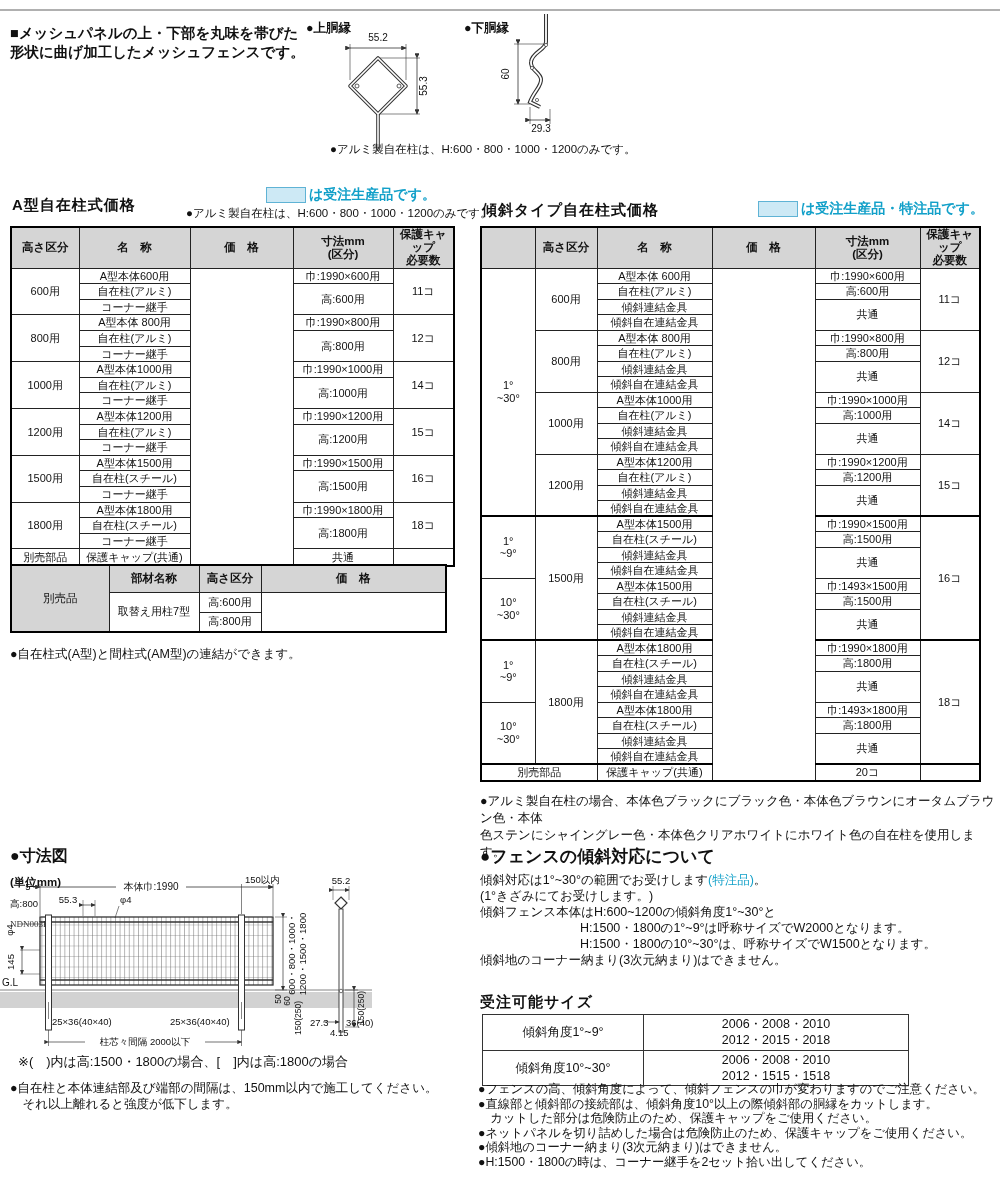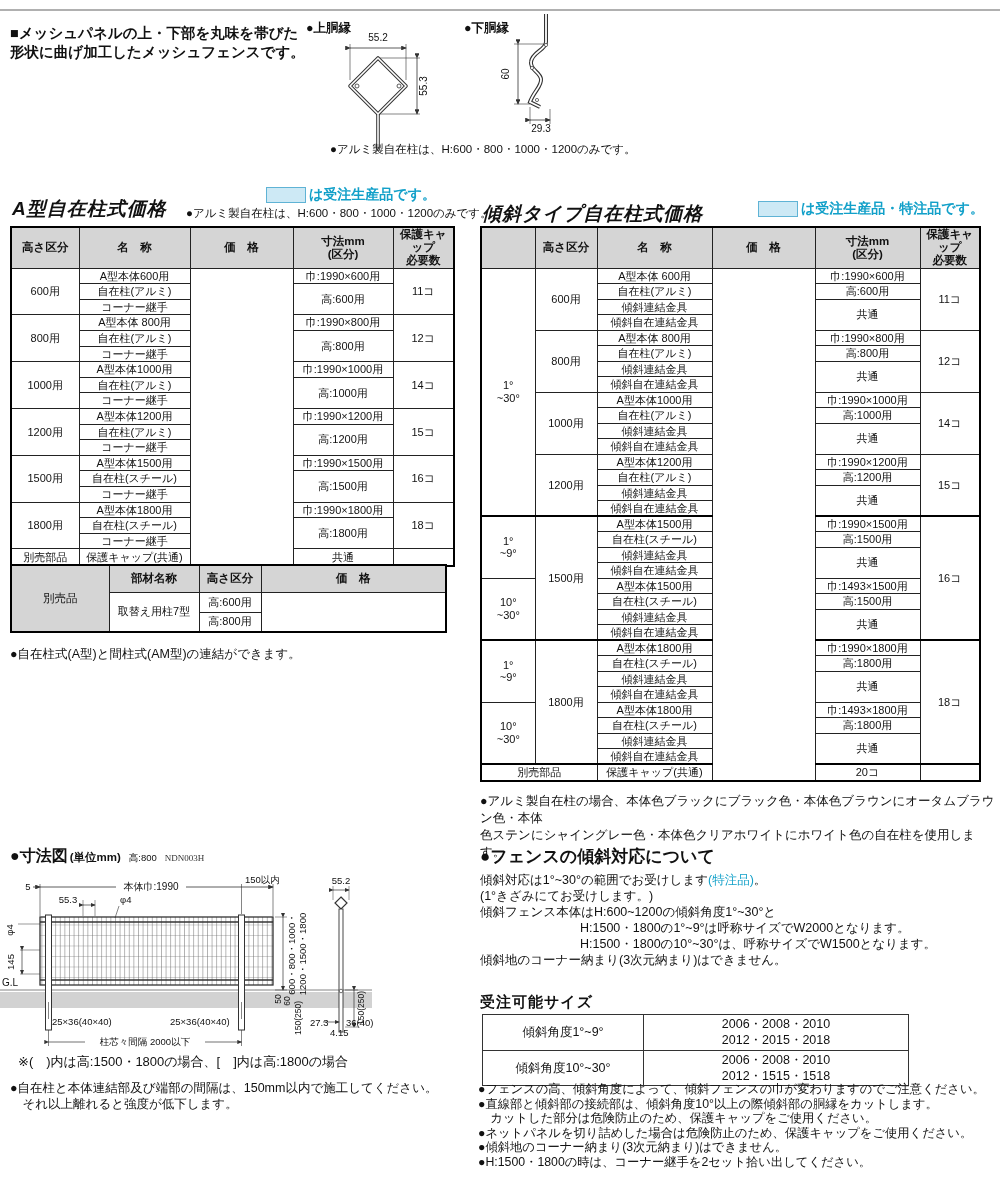--- a/index.html
+++ b/index.html
@@ -3,21 +3,21 @@
 <meta charset="utf-8">
 <style>
   html,body{margin:0;padding:0;background:#fff;}
   #page{position:relative;width:1000px;height:1192px;background:#fff;overflow:hidden;
         font-family:"Liberation Sans","DejaVu Sans",sans-serif;color:#111;}
   .abs{position:absolute;}
   .rule{left:0;top:9px;width:1000px;height:2px;background:#b0b0b0;}
   .intro{left:10px;top:24px;font-size:14.5px;font-weight:bold;line-height:1.3;white-space:pre-line;}
   .rail-label{font-size:12.5px;font-weight:bold;}
   .small-note{font-size:11.5px;}
-  .sec-title{font-size:19px;font-weight:bold;letter-spacing:1px;font-style:italic;}
+  .sec-title{font-size:15px;font-weight:bold;letter-spacing:1px;}
   .legend{display:flex;align-items:center;}
   .sw{width:38px;height:14px;background:#cde9f5;border:1px solid #5fb3d5;margin-right:3px;}
   .legend span.t{font-size:14px;font-weight:bold;color:#12a0c9;}
   .pt{border-collapse:collapse;table-layout:fixed;border:2px solid #000;background:#fff;}
   .pt th,.pt td{border:1px solid #222;font-size:11px;padding:0 2px;text-align:center;overflow:hidden;line-height:1.15;}
   .pt th{background:#d5d5d5;font-weight:bold;font-size:11.5px;}
   .pl{white-space:pre-line;}
   tr.g{border-top:1.5px solid #000;}
   tr.g2{border-top:2px solid #000;}
   #tableA tr.body{height:15.6px;} #tableA tr.hd{height:30px;}
@@ -29,21 +29,21 @@
   .h2{font-size:17px;font-weight:bold;}
   .h3{font-size:15px;font-weight:bold;letter-spacing:1px;}
   .tline{font-size:12.5px;line-height:16px;white-space:nowrap;}
   .tline .cyan{color:#12a0c9;}
   .indent{padding-left:100px;}
   #tableD{border-collapse:collapse;border:1.5px solid #333;}
   #tableD td{border:1px solid #333;text-align:center;font-size:12.5px;line-height:1.3;}
   #tableD td.k{width:158px;} #tableD td.v{width:262px;}
   #tableD tr{height:33px;}
   .bullets div{font-size:12.3px;line-height:14.6px;white-space:nowrap;}
-  .figrow{display:flex;align-items:baseline;gap:8px;}
+  .figrow{display:flex;align-items:baseline;gap:8px;flex-direction:column;}
   .fig-t{font-size:16px;font-weight:bold;}
   .fig-u{font-size:11.5px;font-weight:bold;}
   .fig-s{font-size:9.5px;}
   .fig-c{font-size:9px;font-family:"Liberation Serif","DejaVu Serif",serif;color:#333;}
   svg text{fill:#111;font-family:"Liberation Sans","DejaVu Sans",sans-serif;}
 </style>
 </head>
 <body>
 
 <div id="page">

